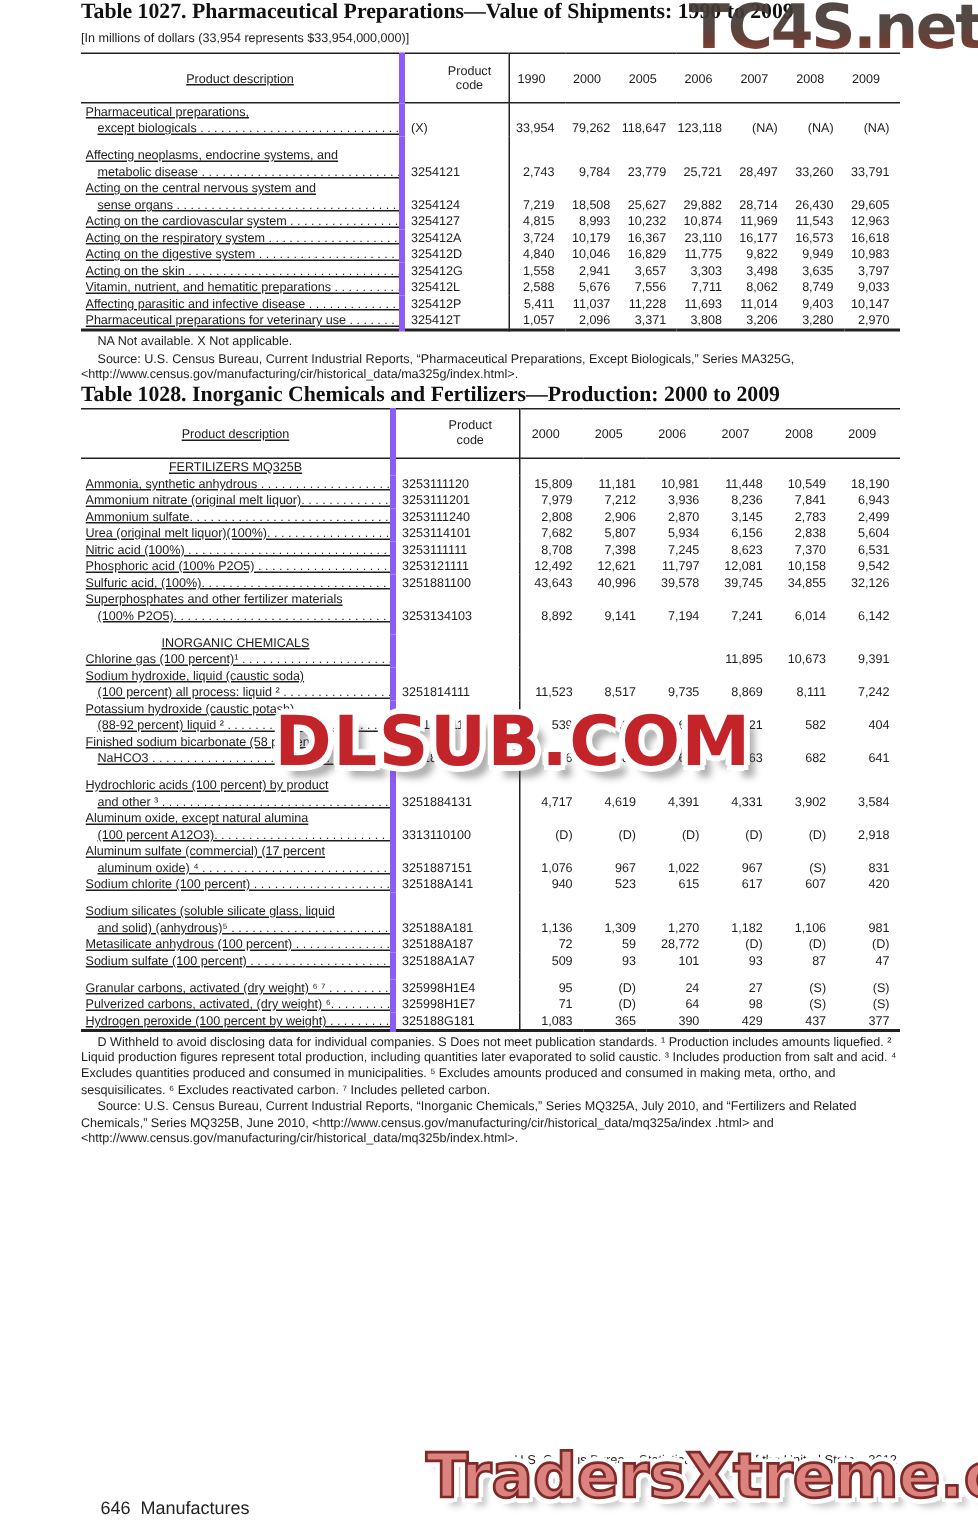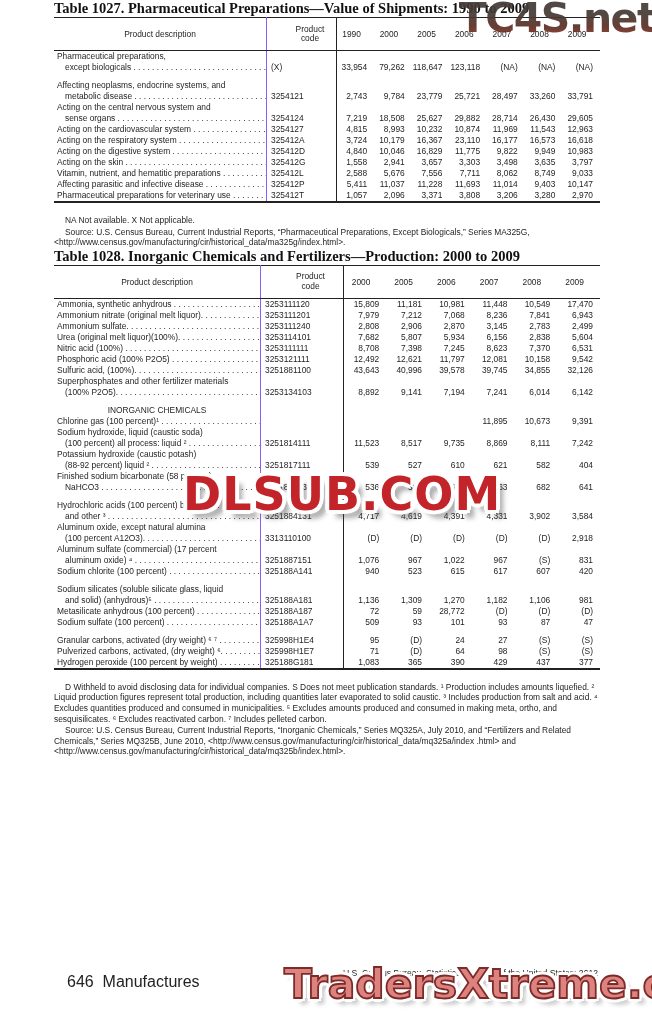--- a/index.html
+++ b/index.html
@@ -8,40 +8,40 @@
   .content{position:absolute;left:54px;top:0;width:546px;}
 
   h1.tbl-title{font-family:"Liberation Serif",serif;font-size:14.5px;font-weight:700;margin:0;color:#111;}
   .t1{margin-top:38px;}
   .t2{margin-top:46px;}
   .note{font-size:8.4px;margin:3px 0 5px 0;}
 
   table{border-collapse:collapse;table-layout:fixed;width:546px;font-size:8.4px;
         border-top:1.5px solid #222;border-bottom:2px solid #222;}
   thead th{border-bottom:1.5px solid #222;font-weight:400;vertical-align:middle;height:30px;padding:1px 0;}
-  th.desc,td.desc{border-right:1px solid #8b5cf6;}
+  th.desc,td.desc{border-right:4px solid #8b5cf6;text-decoration:underline;}
   th.code,td.code{border-right:1px solid #222;}
   th.desc{text-align:center;}
   th.code{line-height:9.5px;padding-left:17px;}
   th.yr{text-align:center;padding-right:8px;}
   tbody td{vertical-align:bottom;line-height:11px;padding:0;}
   td.desc{padding-left:3px;overflow:hidden;margin-left:36px;}
   td.desc div{white-space:nowrap;overflow:hidden;}
   td.desc div.ind{padding-left:8px;}
   td.desc.sec{text-align:center;padding-left:0;}
   td.code{padding-left:4px;white-space:nowrap;overflow:hidden;}
   td.val{text-align:right;padding-right:7px;white-space:nowrap;overflow:hidden;}
   tr.sp td{height:7px;}
   #t1027 th.desc{width:212px;} #t1027 th.code{width:52px;}
   #t1028 th.desc{width:206px;} #t1028 th.code{width:65px;}
 
-  p.fn{font-size:8.4px;line-height:10.6px;margin:12px 0 0 0;text-indent:11px;}
+  p.fn{font-size:8.4px;line-height:10.6px;margin:1px 0 0 0;text-indent:11px;}
   p.src{font-size:8.4px;line-height:10.6px;margin:1px 0 0 0;text-indent:11px;}
 
-  .pageno{position:absolute;left:55px;top:973px;font-size:16px;color:#222;padding-left:12px;}
+  .pageno{position:absolute;left:55px;top:998px;font-size:12px;color:#222;padding-left:12px;}
   .credit{position:absolute;right:54px;top:968px;font-size:8.6px;color:#222;}
 
   .wm{position:absolute;white-space:nowrap;font-family:"DejaVu Sans",sans-serif;font-weight:800;z-index:5;}
   #wm-top{top:-6px;right:-3px;font-size:41px;letter-spacing:-1.5px;
      background:linear-gradient(180deg,#453c36 0%,#453c36 42%,#5c3026 68%,#7c3425 82%,#9a6553 100%);
      -webkit-background-clip:text;background-clip:text;color:transparent;opacity:.93;}
   #wm-mid{top:467px;left:183px;font-size:46px;letter-spacing:1px;color:#c2242a;
      text-shadow:-3px -3px 0 #fff,3px -3px 0 #fff,-3px 3px 0 #fff,3px 3px 0 #fff,
                  -4px 0 0 #fff,4px 0 0 #fff,0 -4px 0 #fff,0 4px 0 #fff,
                  7px 8px 5px rgba(70,70,70,.45);}
@@ -54,20 +54,21 @@
 </head>
 <body>
 
 <div class="page">
 
   <div class="wm" id="wm-top">TC4S.net</div>
 
   <div class="content">
 
     <h1 class="tbl-title t1">Table 1027. Pharmaceutical Preparations—Value of Shipments: 1990 to 2009</h1>
+    <div class="note">[In millions of dollars (33,954 represents $33,954,000,000)]</div>
 
     <table id="t1027">
       <thead>
           <tr>
             <th class="desc">Product description</th>
             <th class="code">
               <div>Product</div>
               <div>code</div>
             </th>
             <th class="yr">1990</th>
@@ -243,39 +244,49 @@
             <th class="yr">2000</th>
             <th class="yr">2005</th>
             <th class="yr">2006</th>
             <th class="yr">2007</th>
             <th class="yr">2008</th>
             <th class="yr">2009</th>
           </tr>
         </thead>
       <tbody>
           <tr>
+            <td class="desc sec">FERTILIZERS  MQ325B</td>
+            <td class="code"></td>
+            <td class="val"></td>
+            <td class="val"></td>
+            <td class="val"></td>
+            <td class="val"></td>
+            <td class="val"></td>
+            <td class="val"></td>
+          </tr>
+          <tr>
             <td class="desc">
               <div>Ammonia, synthetic anhydrous . . . . . . . . . . . . . . . . . . . . . . . .</div>
             </td>
             <td class="code">3253111120</td>
             <td class="val">15,809</td>
             <td class="val">11,181</td>
             <td class="val">10,981</td>
             <td class="val">11,448</td>
             <td class="val">10,549</td>
-            <td class="val">17,470</td>
+            <td class="val">18,190</td>
           </tr>
           <tr>
             <td class="desc">
               <div>Ammonium nitrate (original melt liquor). . . . . . . . . . . . . . . . . .</div>
             </td>
             <td class="code">3253111201</td>
             <td class="val">7,979</td>
             <td class="val">7,212</td>
-            <td class="val">7,068</td>
+            <td class="val">3,936</td>
             <td class="val">8,236</td>
             <td class="val">7,841</td>
             <td class="val">6,943</td>
           </tr>
           <tr>
             <td class="desc">
               <div>Ammonium sulfate. . . . . . . . . . . . . . . . . . . . . . . . . . . . . . . . .</div>
             </td>
             <td class="code">3253111240</td>
             <td class="val">2,808</td>

